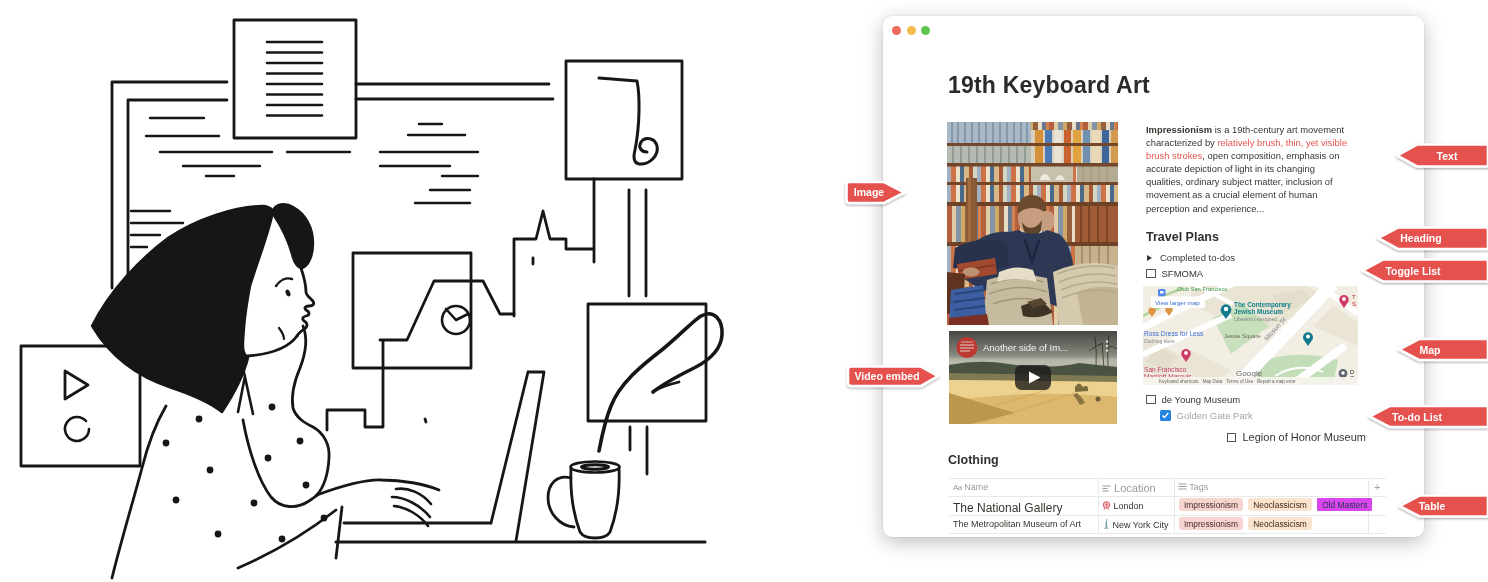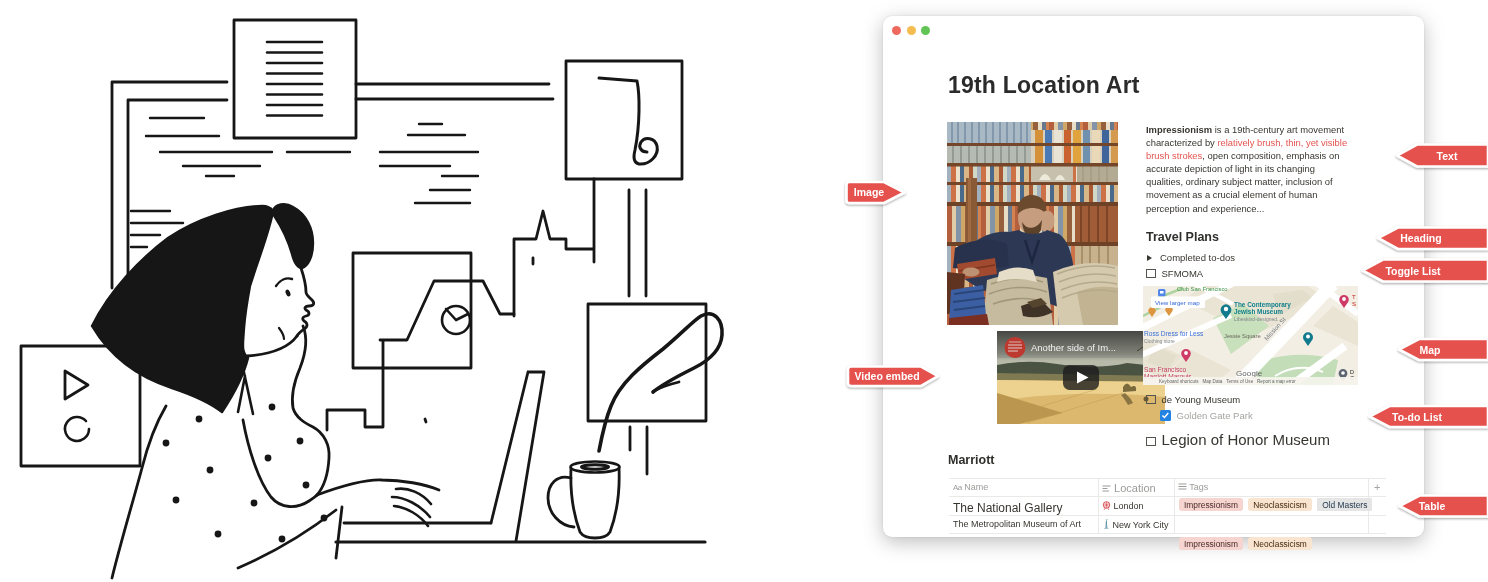--- a/index.html
+++ b/index.html
@@ -133,21 +133,21 @@
   </div>
 
   <div id="win">
 
     <div class="dot" style="left:9px;background:#ee6a5f;"></div>
 
     <div class="dot" style="left:23.5px;background:#f5bd4f;"></div>
 
     <div class="dot" style="left:38px;background:#61c454;"></div>
 
-    <div class="abs" style="left:65px;top:56px;font-size:23px;font-weight:bold;color:#2b2b2b;letter-spacing:0.2px;">19th Location Art</div>
+    <div class="abs" style="left:65px;top:56px;font-size:23px;font-weight:bold;color:#2b2b2b;letter-spacing:0.2px;">19th Keyboard Art</div>
 
     <div id="painting" class="abs" style="left:64px;top:106px;width:171px;height:203px;overflow:hidden;">
       <svg width="171" height="203" viewBox="0 0 171 203">
         <defs>
           <pattern id="bk1" width="34" height="40" patternUnits="userSpaceOnUse">
             <rect width="34" height="40" fill="#c9a377"></rect>
             <rect x="0" width="5" height="40" fill="#b4603f"></rect>
               <rect x="5" width="4" height="40" fill="#e0cda8"></rect>
             <rect x="9" width="5" height="40" fill="#8494a8"></rect>
               <rect x="14" width="4" height="40" fill="#cfa868"></rect>
@@ -238,21 +238,21 @@
 
         <polygon points="4,168 36,163 40,203 2,203" fill="#3c5fa3"></polygon>
         <path d="M7,172 L37,168 M6,180 L38,176 M7,188 L38,184" stroke="#2a4578" stroke-width="2.2"></path>
         <polygon points="2,196 40,192 42,203 2,203" fill="#7a2f22"></polygon>
 
         <path d="M74,184 q12,-6 24,-2 l8,8 q-14,8 -30,4 z" fill="#3f3226"></path>
         <path d="M80,180 l14,-4 6,6 -14,4z" fill="#55452f"></path>
       </svg>
     </div>
 
-    <div id="video" class="abs" style="left:66px;top:315px;width:168px;height:93px;overflow:hidden;margin-left:48px;">
+    <div id="video" class="abs" style="left:66px;top:315px;width:168px;height:93px;overflow:hidden;">
       <svg width="168" height="93" viewBox="0 0 168 93">
 
         <rect width="168" height="93" fill="#dcb76e"></rect>
 
         <rect width="168" height="38" fill="#a8ab9e"></rect>
         <rect y="27" width="168" height="8" fill="#b8baa9"></rect>
 
         <path d="M146,6 q2,16 1,30 M153,12 q1,12 2,26 M160,4 q-2,18 -1,34 M140,20 q8,-6 14,-8 M158,16 q6,-2 10,2" stroke="#55503e" stroke-width="1" fill="none"></path>
 
         <path d="M0,34 Q30,28 60,33 Q100,39 130,32 L168,36 L168,48 L0,48 Z" fill="#4a5242"></path>
@@ -417,25 +417,25 @@
     </div>
 
     <div class="abs" style="left:277px;top:394px;width:200px;font-size:9.5px;color:#a5a4a0;">
       <span style="display:inline-block;position:relative;width:10.6px;height:10.6px;background:#2383e2;border-radius:1.5px;margin-right:6px;vertical-align:-2px;">
         <svg width="10.6" height="10.6" viewBox="0 0 10 10" style="position:absolute;left:0;top:0;">
             <path d="M2.3 5.2 L4.2 7 L7.8 2.9" stroke="#fff" stroke-width="1.4" fill="none"></path>
           </svg>
       </span>Golden Gate Park
     </div>
 
-    <div class="abs" style="left:263px;top:415px;width:220px;font-size:15px;color:#37352f;">
+    <div class="abs" style="left:263px;top:415px;width:220px;font-size:11px;color:#37352f;text-align:right;">
       <span style="display:inline-block;width:7.5px;height:7.5px;border:1.2px solid #55534e;margin-right:6px;vertical-align:-1px;"></span>Legion of Honor Museum
     </div>
 
-    <div class="abs" style="left:65px;top:437px;font-size:12.5px;font-weight:bold;color:#2f2f2b;">Marriott</div>
+    <div class="abs" style="left:65px;top:437px;font-size:12.5px;font-weight:bold;color:#2f2f2b;">Clothing</div>
 
     <div id="table" class="abs" style="left:66px;top:462px;width:437px;height:55px;">
 
       <div class="abs" style="left:0;top:0;width:437px;height:0;border-top:1px solid #e9e9e7;"></div>
       <div class="abs" style="left:0;top:18px;width:437px;height:0;border-top:1px solid #e9e9e7;"></div>
       <div class="abs" style="left:0;top:36.5px;width:437px;height:0;border-top:1px solid #e9e9e7;"></div>
       <div class="abs" style="left:0;top:55px;width:437px;height:0;border-top:1px solid #e9e9e7;"></div>
       <div class="abs" style="left:149px;top:0;width:0;height:55px;border-left:1px solid #e9e9e7;"></div>
       <div class="abs" style="left:225px;top:0;width:0;height:55px;border-left:1px solid #e9e9e7;"></div>
       <div class="abs" style="left:419px;top:0;width:0;height:55px;border-left:1px solid #e9e9e7;"></div>
@@ -459,34 +459,34 @@
       <div class="abs" style="left:153px;top:22.5px;font-size:9px;color:#37352f;">
         <svg width="9" height="9" viewBox="0 0 10 10" style="vertical-align:-1px;">
             <circle cx="5" cy="4.4" r="3.6" fill="none" stroke="#d5474c" stroke-width="1"></circle>
             <path d="M5 0.8v7.2M1.4 4.4h7.2M2.5 1.9l5 5M7.5 1.9l-5 5" stroke="#d5474c" stroke-width="0.7"></path>
             <path d="M3.4 8l-1 1.8M6.6 8l1 1.8" stroke="#d5474c" stroke-width="0.9"></path>
           </svg> London</div>
 
       <div class="abs" style="left:230px;top:21.5px;font-size:8.4px;white-space:nowrap;">
         <span style="background:#f6d4d0;color:#4c2a28;padding:1.5px 5px;border-radius:3px;">Impressionism</span>
         <span style="background:#f8e4cf;color:#45290f;padding:1.5px 5px;border-radius:3px;margin-left:3px;">Neoclassicism</span>
-        <span style="background:#e5e5e5;color:#1d3449;padding:1.5px 5px;border-radius:1px;margin-left:3px;">Old Masters</span>
+        <span style="background:#d946ef;color:#1d3449;padding:1.5px 5px;border-radius:1px;margin-left:3px;">Old Masters</span>
       </div>
 
       <div class="abs" style="left:4px;top:41px;font-size:9px;color:#37352f;">The Metropolitan Museum of Art</div>
 
       <div class="abs" style="left:153px;top:41px;font-size:9px;color:#37352f;">
         <svg width="8" height="10" viewBox="0 0 8 10" style="vertical-align:-1px;">
             <path d="M3.2 9.5l0.4-3.4 1.6-0.2 0.3 3.4z" fill="#7ea8b8"></path>
             <path d="M3.6 6.2 L3.9 2.6 L4.6 1.2 L5 2.8 L4.9 6z" fill="#58909f"></path>
             <path d="M4.5 1.6 L5.6 0.4 M4.7 1.2 L4 0.2" stroke="#58909f" stroke-width="0.6"></path>
             <path d="M2 9.8h4.6" stroke="#7ea8b8" stroke-width="0.8"></path>
           </svg> New York City</div>
 
-      <div class="abs" style="left:230px;top:40px;font-size:8.4px;white-space:nowrap;margin-top:20px;">
+      <div class="abs" style="left:230px;top:40px;font-size:8.4px;white-space:nowrap;">
         <span style="background:#f6d4d0;color:#4c2a28;padding:1.5px 5px;border-radius:3px;">Impressionism</span>
         <span style="background:#f8e4cf;color:#45290f;padding:1.5px 5px;border-radius:3px;margin-left:3px;">Neoclassicism</span>
       </div>
     </div>
   </div>
 
   <svg class="abs" style="left:840px;top:176px;" width="72" height="34">
     <g filter="url(#lsh1)">
         <path d="M9 6 H44 L64.5 16.5 L44 27 H9 Q6.5 27 6.5 24 V9 Q6.5 6 9 6 Z" fill="#e5514d" stroke="#fff" stroke-width="2.6" stroke-linejoin="round"></path>
       </g>

